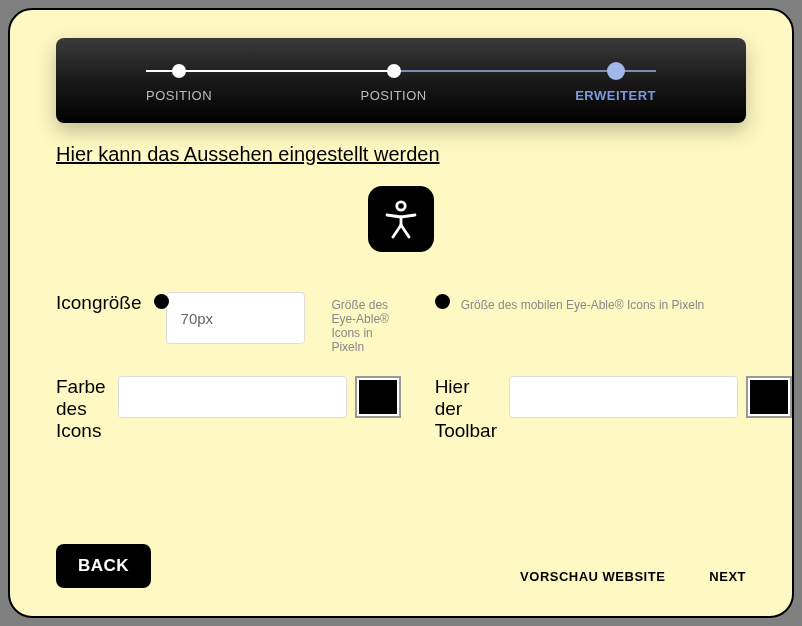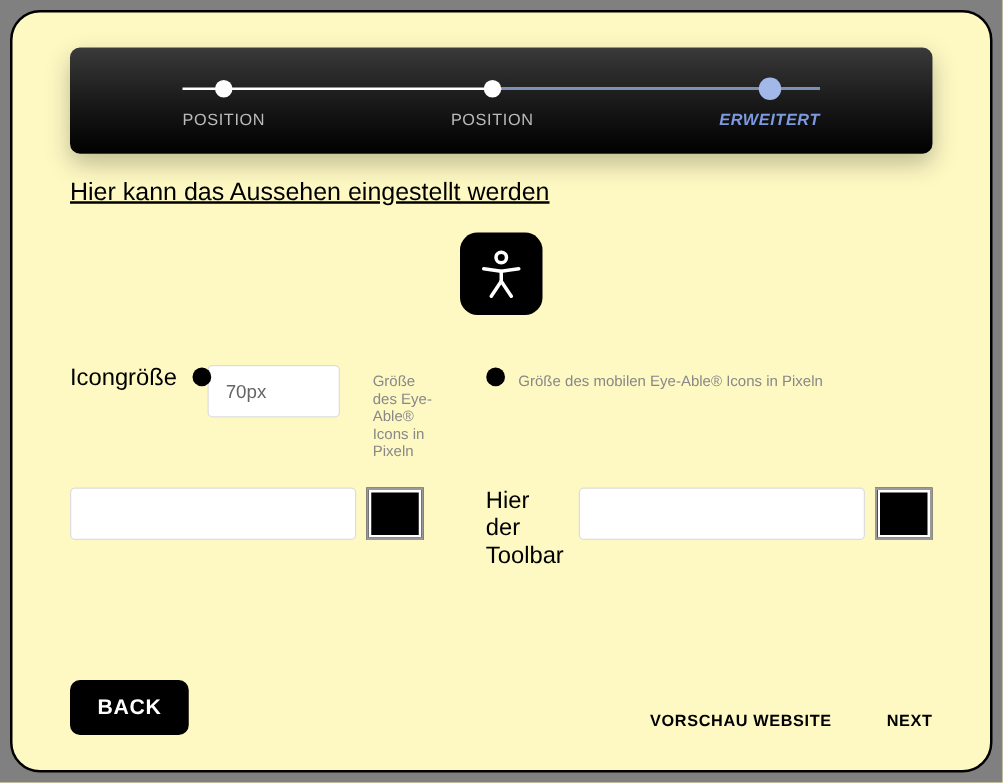--- a/index.html
+++ b/index.html
@@ -83,21 +83,20 @@
     }
     .step-label {
       font-size: 13px;
       font-weight: 500;
       letter-spacing: 0.5px;
       color: #bbb;
     }
     .step-label.active {
       color: #7d99e0;
       font-weight: 600;
-      font-style: italic;
     }
     .subtitle {
       font-size: 20px;
       font-weight: 400;
       color: #000;
       margin-bottom: 20px;
       text-decoration: underline;
     }
     .icon-preview {
       display: flex;
@@ -148,21 +147,21 @@
       position: absolute;
       top: 2px;
       width: 15px;
       height: 15px;
       background: #000;
       border-radius: 50%;
       cursor: pointer;
     }
     .text-input {
       width: 100%;
-      height: 42px;
+      height: 52px;
       border: 1px solid #ddd;
       border-radius: 4px;
       padding: 0 14px;
       font-size: 15px;
       color: #666;
       outline: none;
     }
     .helper {
       font-size: 12px;
       color: #888;
@@ -276,20 +275,21 @@
 
     <div class="field">
       <div class="slider-wrap">
         <div class="slider-track"></div>
         <div class="slider-thumb" style="left:80%"></div>
       </div>
       <div class="helper">Größe des mobilen Eye-Able® Icons in Pixeln</div>
     </div>
 
     <div class="field">
+      <div class="field-label">Farbe des Icons</div>
       <div class="color-row">
         <input class="color-input" value="" style="">
         <div class="color-swatch"></div>
       </div>
     </div>
 
     <div class="field">
       <div class="field-label">Hier der Toolbar</div>
       <div class="color-row">
         <input class="color-input" value="" style="">

